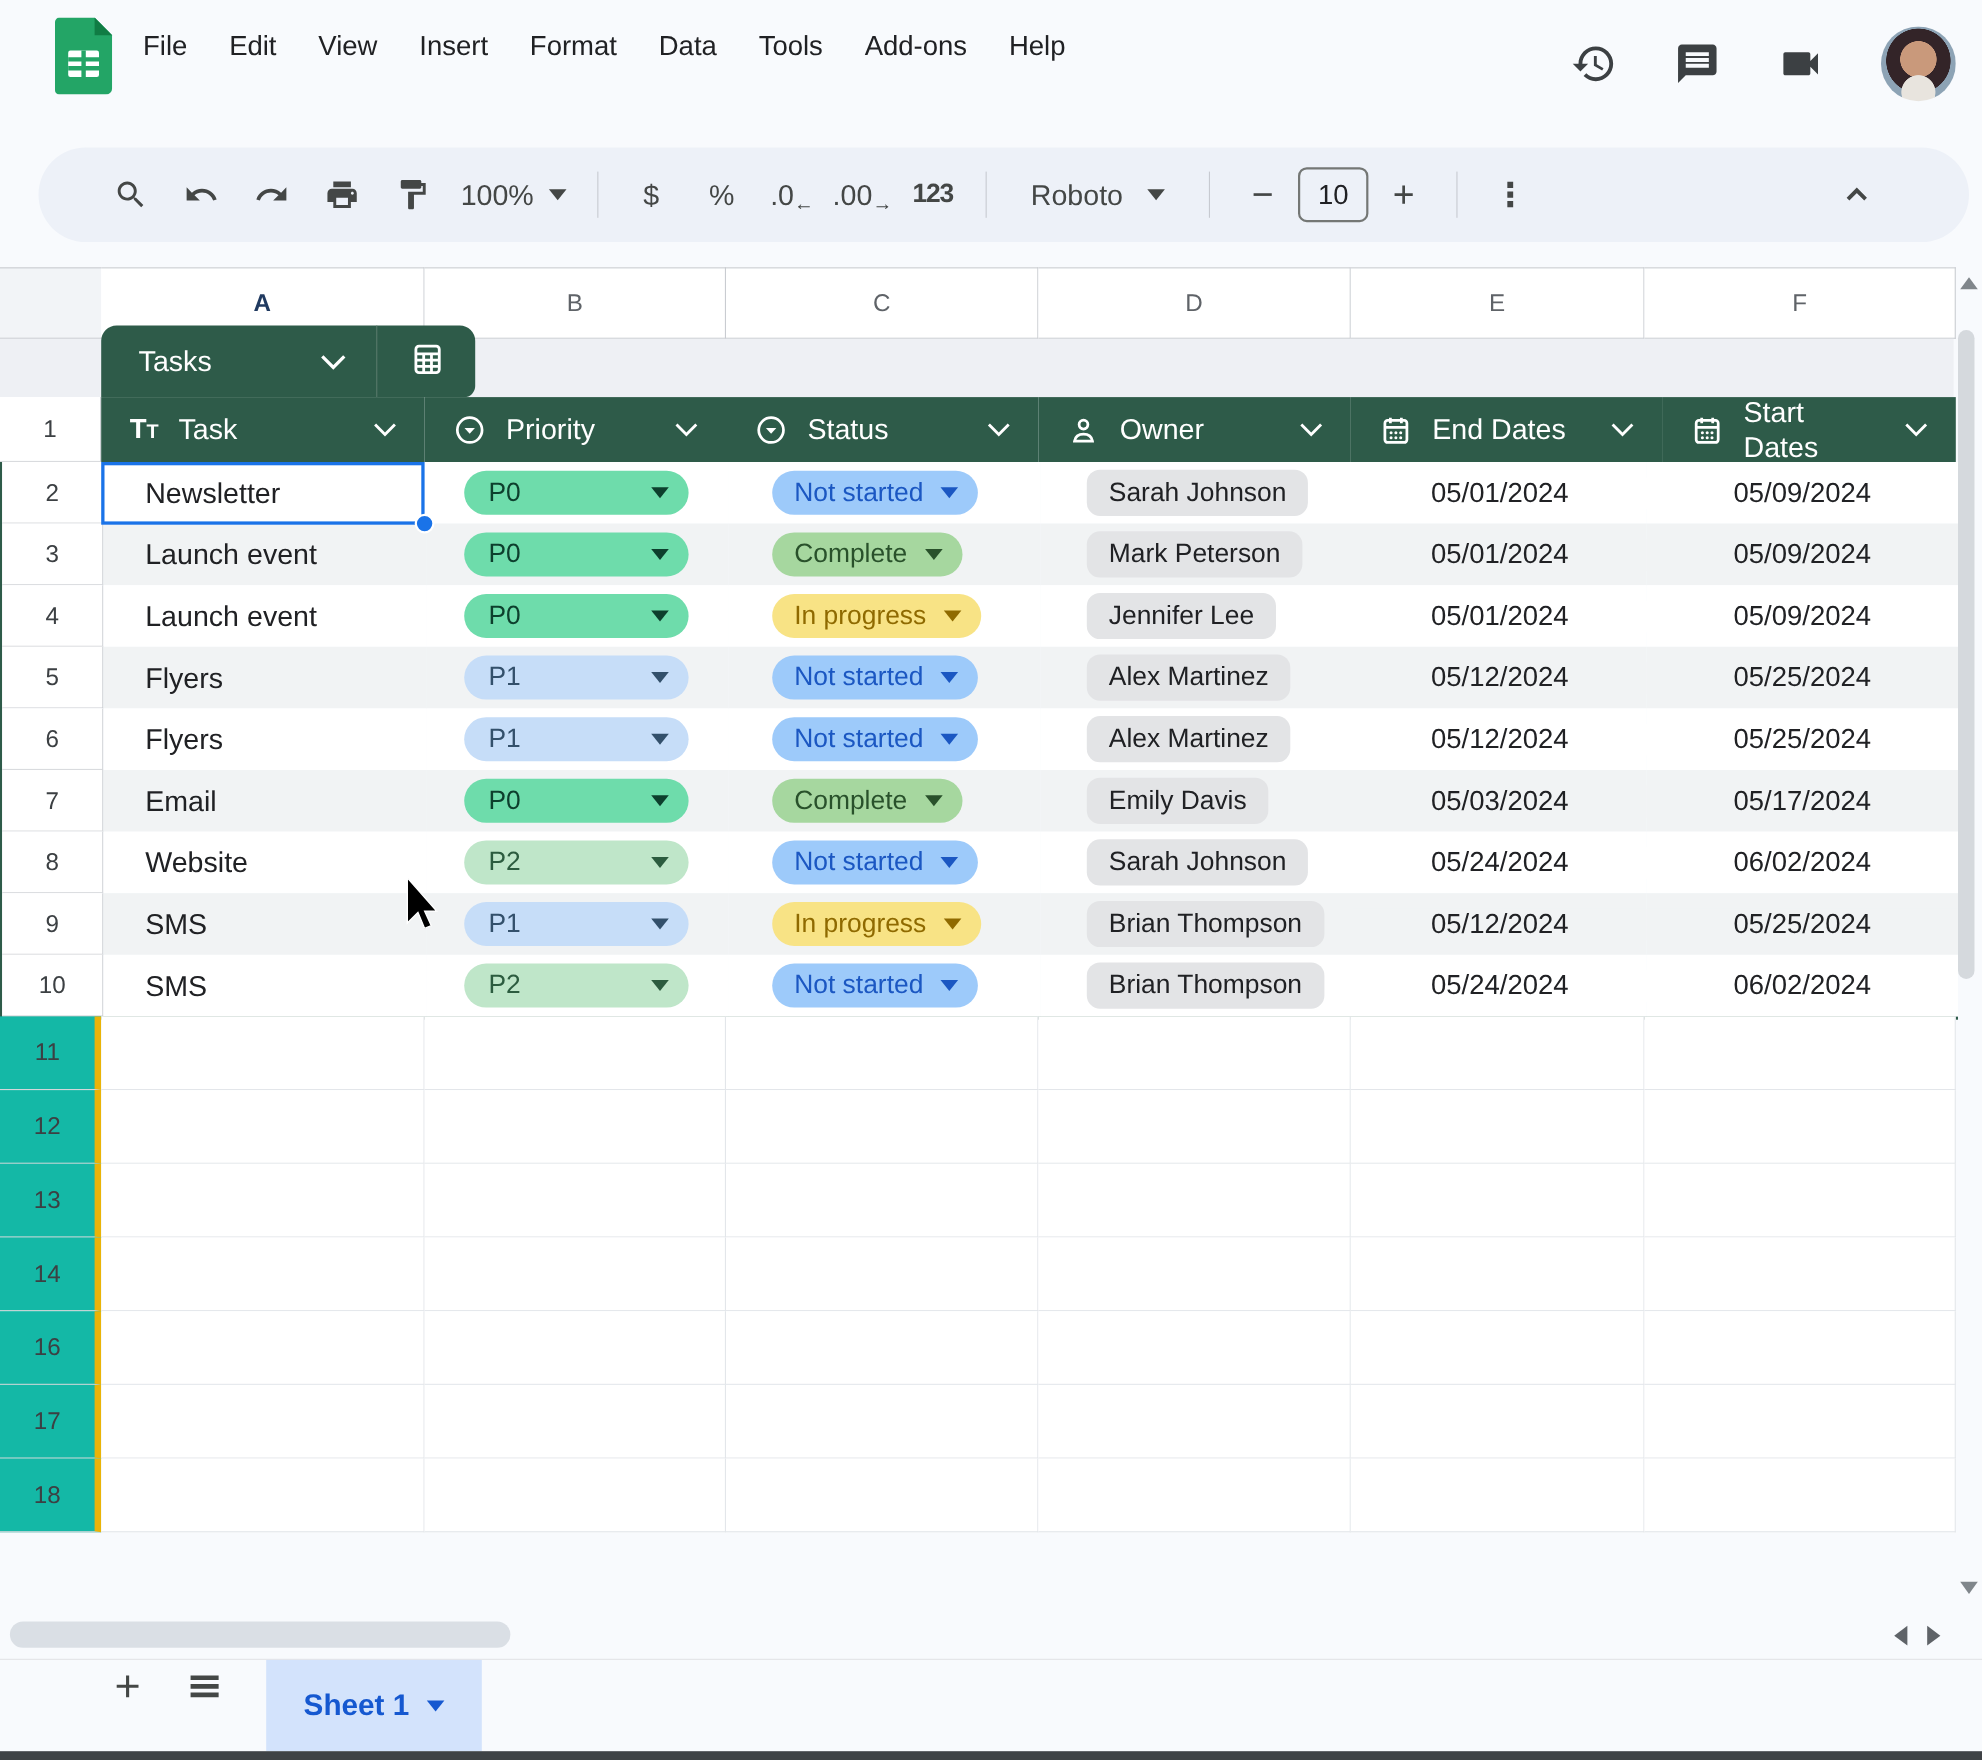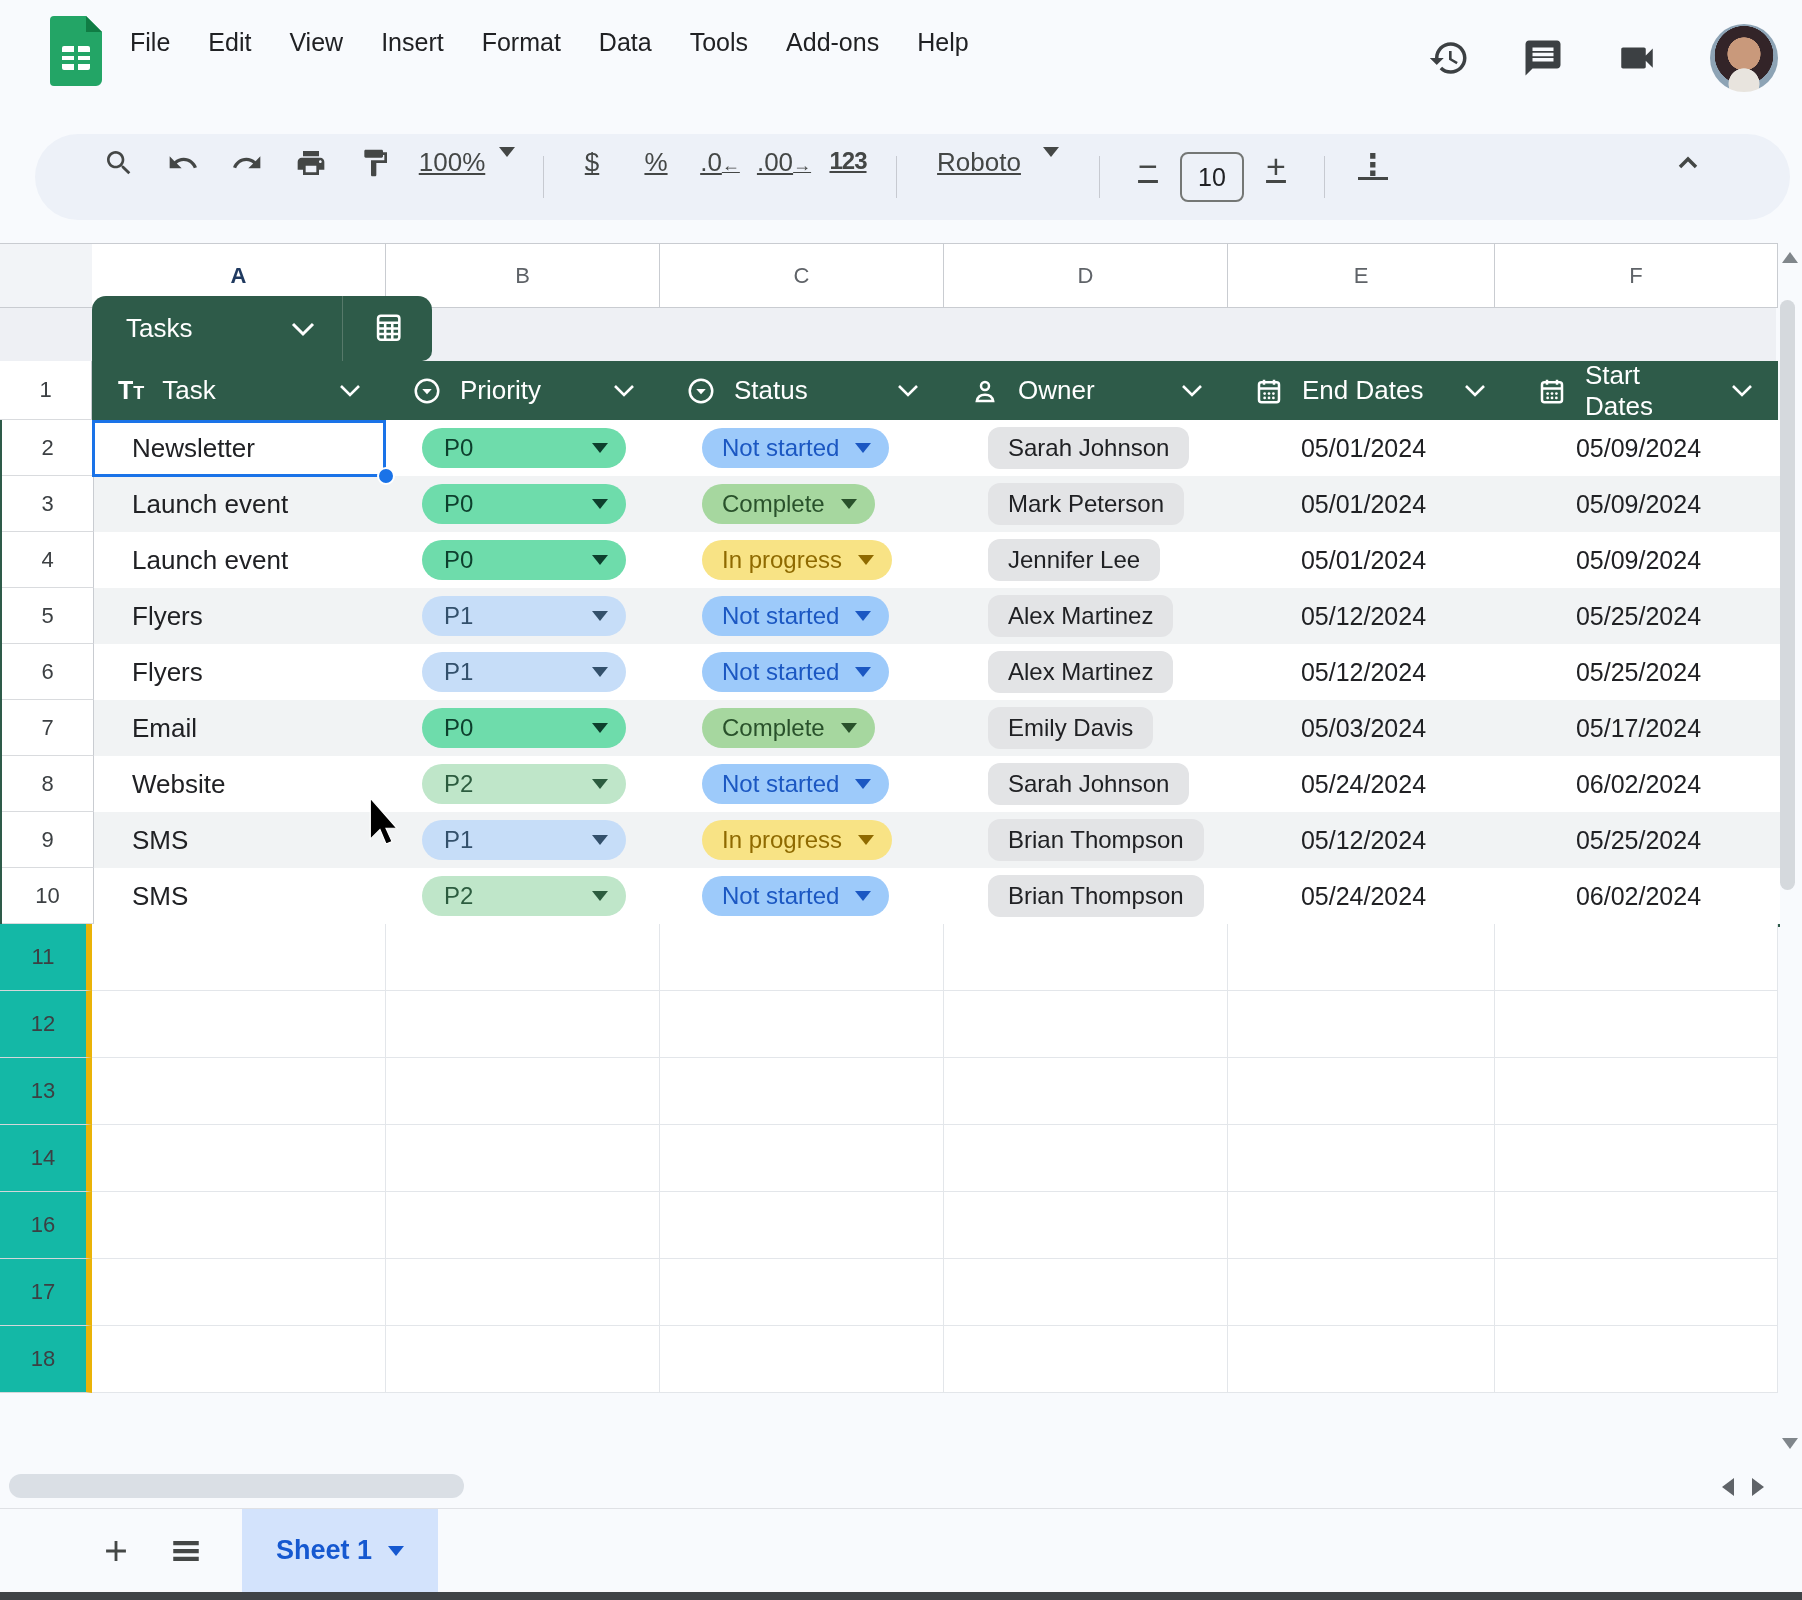--- a/index.html
+++ b/index.html
@@ -25,22 +25,22 @@
     font-family:inherit; cursor:pointer; }
   .share-btn svg { width:36px; height:36px; }
   .avatar { width:68px; height:68px; border-radius:50%; cursor:pointer;
     background: radial-gradient(circle at 50% 88%, #e8e4de 0 22%, transparent 23%),
                 radial-gradient(circle at 50% 44%, #c9997b 0 32%, transparent 33%),
                 radial-gradient(circle at 50% 46%, #332428 0 58%, #8da3b5 59%); }
 
   
   .toolbar { position:absolute; left:35px; top:134px; width:1755px; height:86px; background:#edf1f8;
     border-radius:43px; display:flex; align-items:center; padding:0 52px; gap:0; color:#444746; }
-  .tb-item { display:flex; align-items:flex-start; justify-content:center; min-width:64px; height:60px;
-    border-radius:8px; cursor:pointer; font-size:26px; color:#444746;text-decoration:underline; }
+  .tb-item { display:flex; align-items:center; justify-content:center; min-width:64px; height:60px;
+    border-radius:8px; cursor:pointer; font-size:26px; color:#444746; }
   .tb-item svg { width:32px; height:32px; }
   .tb-divider { width:1px; height:42px; background:#c7cad1; margin:0 16px; }
   .tb-zoom { gap:14px; min-width:120px; }
   .tb-font { gap:22px; min-width:170px; font-size:26px; }
   .caret-down { width:0; height:0; border-left:8px solid transparent; border-right:8px solid transparent; border-top:10px solid #444746; }
   .tb-num { font-weight:700; font-size:24px; letter-spacing:-1px; }
   .dec-arrow { font-size:18px; position:relative; top:8px; }
   .fontsize-box { width:64px; height:50px; border:2px solid #747775; border-radius:8px; display:flex;
     align-items:center; justify-content:center; font-size:25px; color:#202124; cursor:text; }
   .tb-collapse { margin-left:auto; margin-right:18px; }
@@ -102,21 +102,21 @@
   .vs-arrow { position:absolute; left:1782px; width:0; height:0; border-left:8px solid transparent; border-right:8px solid transparent; cursor:pointer; }
   .vs-up { top:252px; border-bottom:11px solid #80868b; }
   .vs-down { top:1438px; border-top:11px solid #80868b; }
   .hscroll { position:absolute; left:9px; top:1474px; width:455px; height:24px; border-radius:12px; background:#dadfe5; cursor:pointer; }
   .hs-arrow { position:absolute; top:1478px; width:0; height:0; border-top:9px solid transparent; border-bottom:9px solid transparent; cursor:pointer; }
   .hs-left { left:1722px; border-right:12px solid #5f6368; }
   .hs-right { left:1752px; border-left:12px solid #5f6368; }
   .sheet-divider { position:absolute; left:0; top:1508px; width:1802px; height:1px; background:#dfe1e5; }
 
   
-  .sheetbar { position:absolute; left:0; top:1509px; width:1802px; height:83px; background:#f8fafd; display:flex; align-items:center; }
+  .sheetbar { position:absolute; left:0; top:1509px; width:1802px; height:83px; background:#f8fafd; display:flex; align-items:flex-start; }
   .sb-icon { width:48px; height:48px; color:#444746; display:flex; align-items:center; justify-content:center; cursor:pointer; }
   .sb-icon svg { width:34px; height:34px; }
   .sb-plus { margin-left:92px; }
   .sb-all { margin-left:22px; }
   .sheet-tab { margin-left:32px; width:196px; height:83px; background:#d3e3fc; display:flex; align-items:center;
     justify-content:center; gap:16px; cursor:pointer; }
   .sheet-tab-label { color:#1558d0; font-size:27px; font-weight:700; }
   .sheet-tab .tri { border-top-color:#1558d0; }
   .bottom-strip { position:absolute; left:0; top:1592px; width:1802px; height:8px; background:#3f4346; }
 

